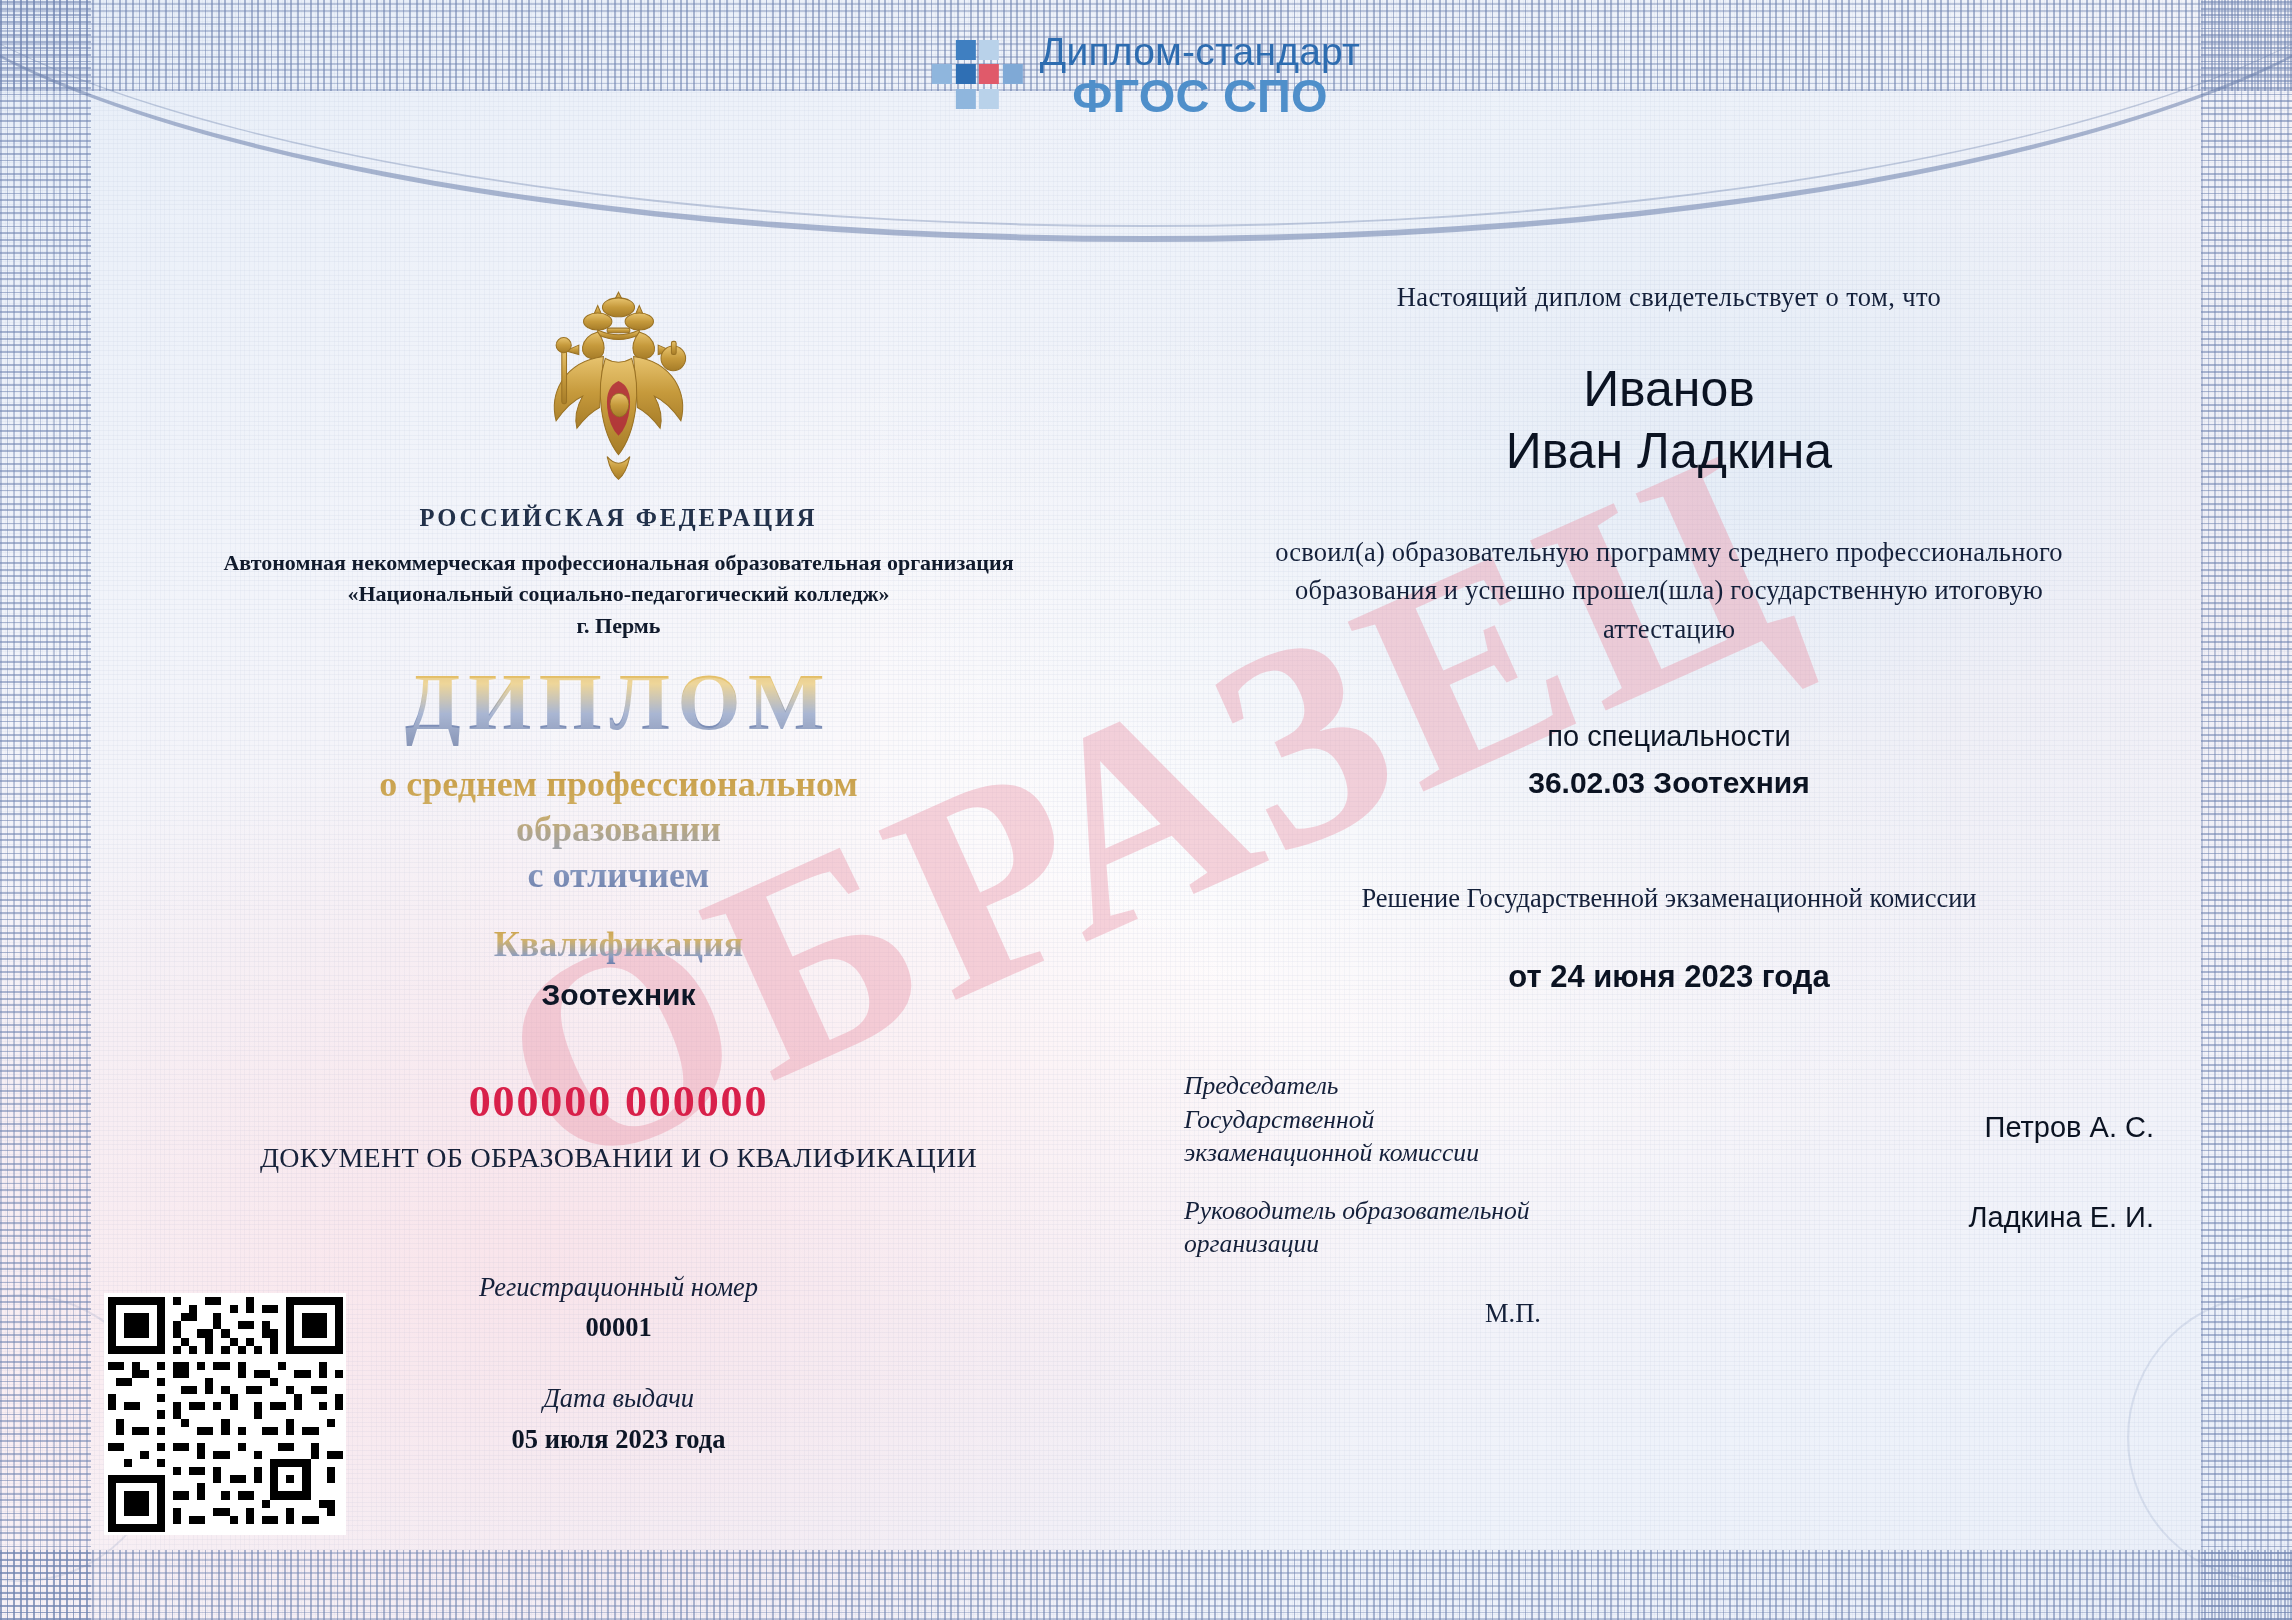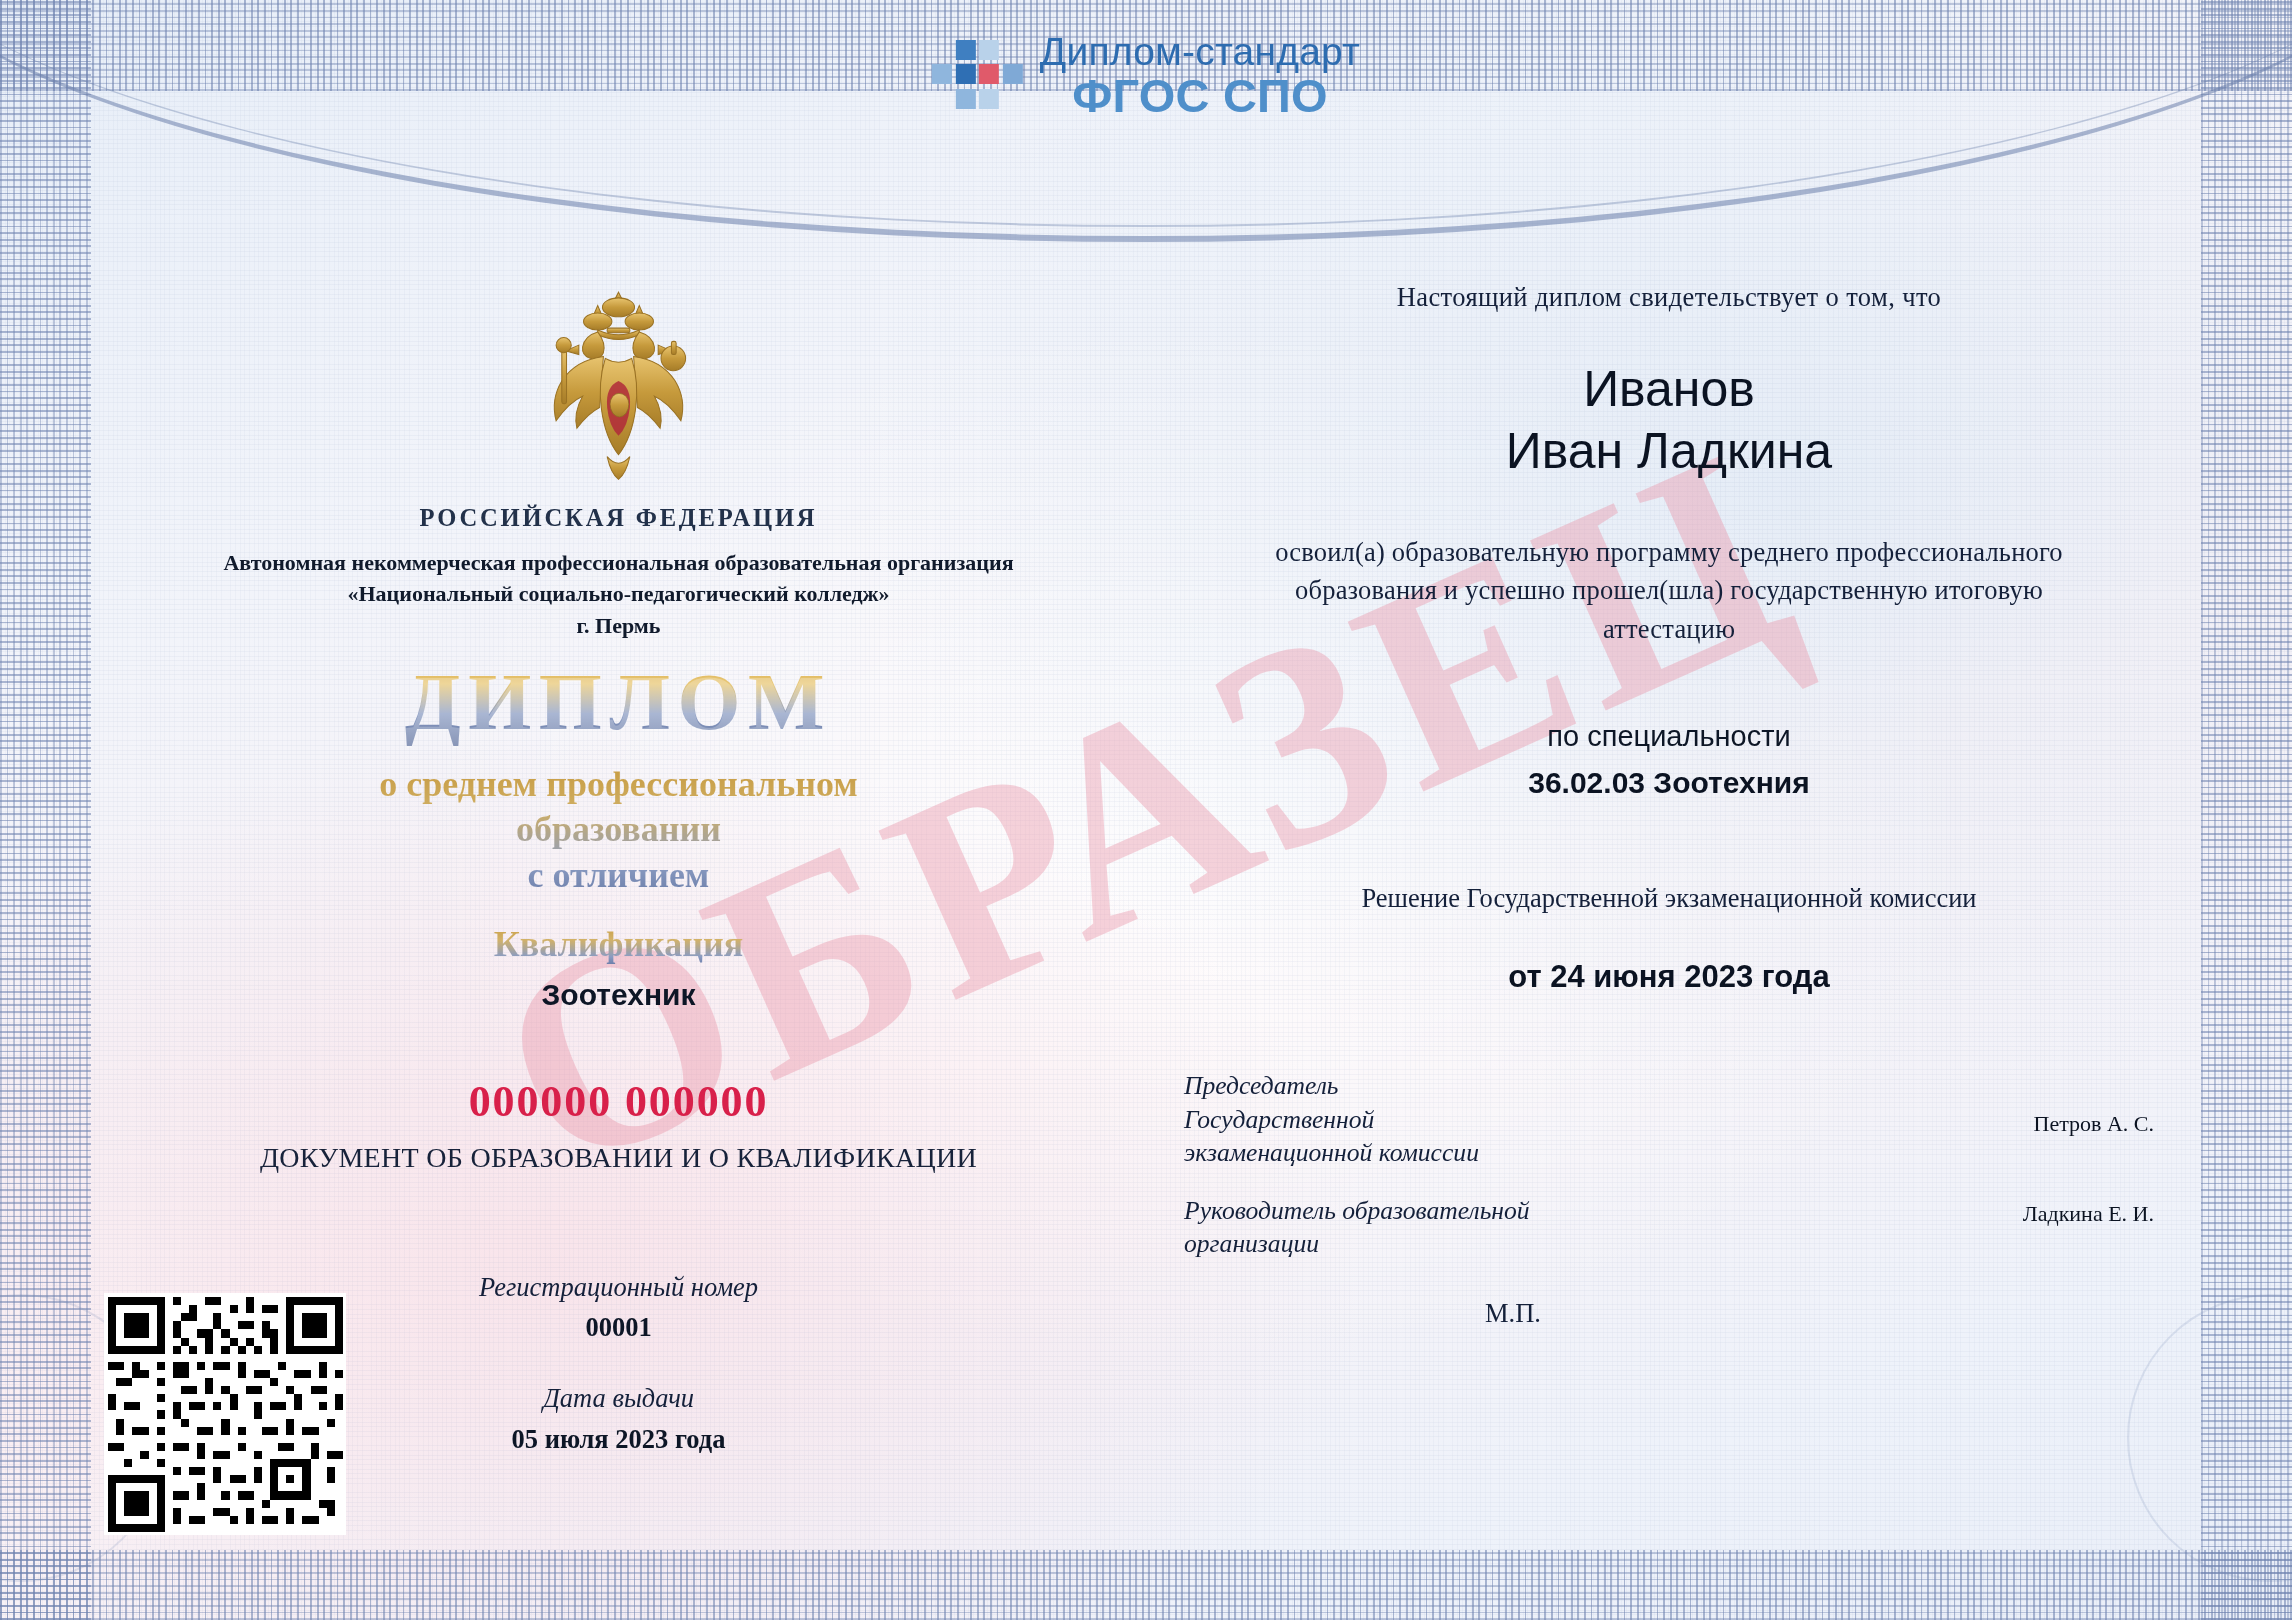--- a/index.html
+++ b/index.html
@@ -345,22 +345,22 @@
   }
   .sign-role {
     font-family: "Liberation Serif", serif;
     font-style: italic;
     font-size: 25.6px;
     line-height: 1.30;
     color: #14203a;
     max-width: 606px;
   }
   .sign-name {
-    font-family: Liberation Serif, serif;
-    font-size: 22px;
+    font-family: Liberation Sans, sans-serif;
+    font-size: 29px;
     color: #0b1322;
     white-space: nowrap;
     padding-top: 42px;
   }
   .sign-name.second { padding-top: 7.6px; }
   .stamp-place {
     margin-top: 38px;
     font-family: "Liberation Serif", serif;
     font-size: 26.5px;
     color: #14203a;

